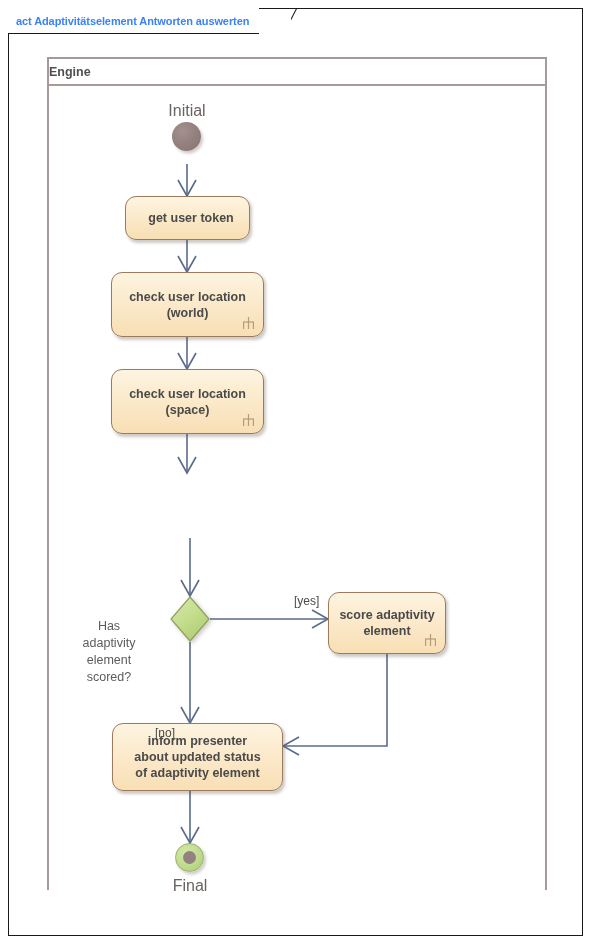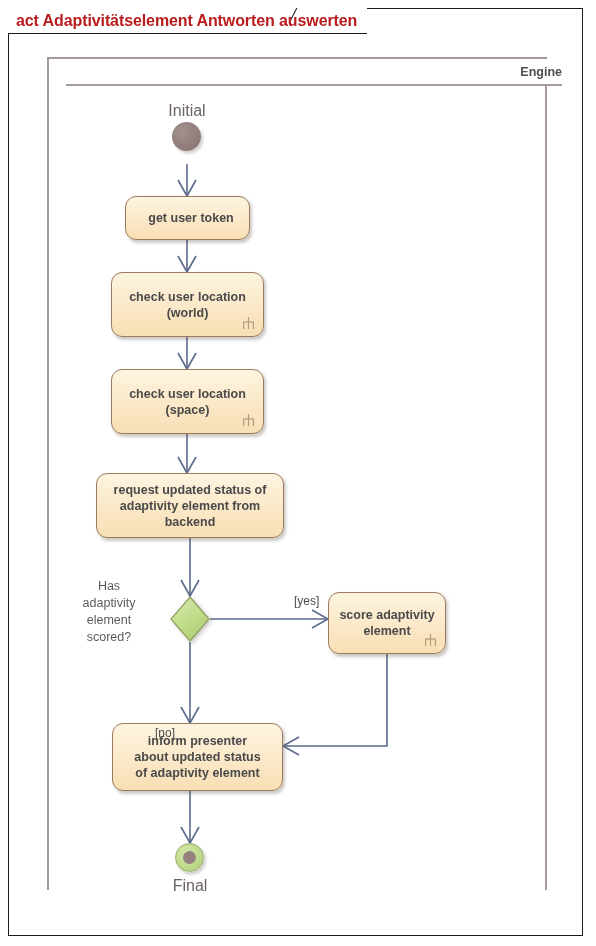--- a/index.html
+++ b/index.html
@@ -48,23 +48,23 @@
     padding: 0 10px 0 8px;
     display: flex;
     align-items: center;
     border-right: none;
     border-bottom: 1.5px solid #1a1a1a;
     box-sizing: border-box;
     background: #ffffff;
     white-space: nowrap;
   }
   .title-tab-text {
-    font-size: 16px;
+    font-size: 11px;
     font-weight: bold;
-    color: #b91c1c;
+    color: #3b82f6;
     letter-spacing: -0.1px;
   }
   
   .title-tab-cut {
     position: absolute;
     top: 0;
     height: 26px;
     width: 22px;
     overflow: hidden;
   }
@@ -98,23 +98,22 @@
   .partition-header {
     position: absolute;
     left: 0;
     top: 0;
     width: 100%;
     height: 27px;
     box-sizing: border-box;
     border-bottom: 2px solid #a6999a;
     display: flex;
     align-items: center;
-    justify-content: flex-end;
-    background: #ffffff;
-    margin-left: 17px;
+    justify-content: flex-start;
+    background: #ffffff;
   }
   .partition-title {
     font-size: 12.5px;
     font-weight: bold;
     color: #4f4f4f;
   }
 
   
   #edges {
     position: absolute;
@@ -306,27 +305,22 @@
       <g stroke="#b39c7e" stroke-width="1.2" fill="none">
         <line x1="7.5" y1="1" x2="7.5" y2="6"></line>
         <line x1="2" y1="6" x2="13" y2="6"></line>
         <line x1="2.6" y1="6" x2="2.6" y2="13"></line>
         <line x1="7.5" y1="6" x2="7.5" y2="13"></line>
         <line x1="12.4" y1="6" x2="12.4" y2="13"></line>
       </g>
     </svg>
   </div>
 
-  <div class="action" style="left:96px; top:473px; width:188px; height:65px;">
-    <span class="action-label">request updated status of
-adaptivity element from
-backend</span>
-  </div>
-
-  <div class="decision-caption" style="left:63px; top:578px; width:92px;">Has
+
+  <div class="decision-caption" style="left:63px; top:618px; width:92px;">Has
 adaptivity
 element
 scored?</div>
   <svg class="decision" style="left:170px; top:596px;" viewBox="0 0 40 46">
     <defs>
       <linearGradient id="dgrad" x1="0" y1="0" x2="0.65" y2="1">
         <stop offset="0%" stop-color="#d7e9b1"></stop>
         <stop offset="55%" stop-color="#c3dd8c"></stop>
         <stop offset="100%" stop-color="#b2ce77"></stop>
       </linearGradient>

